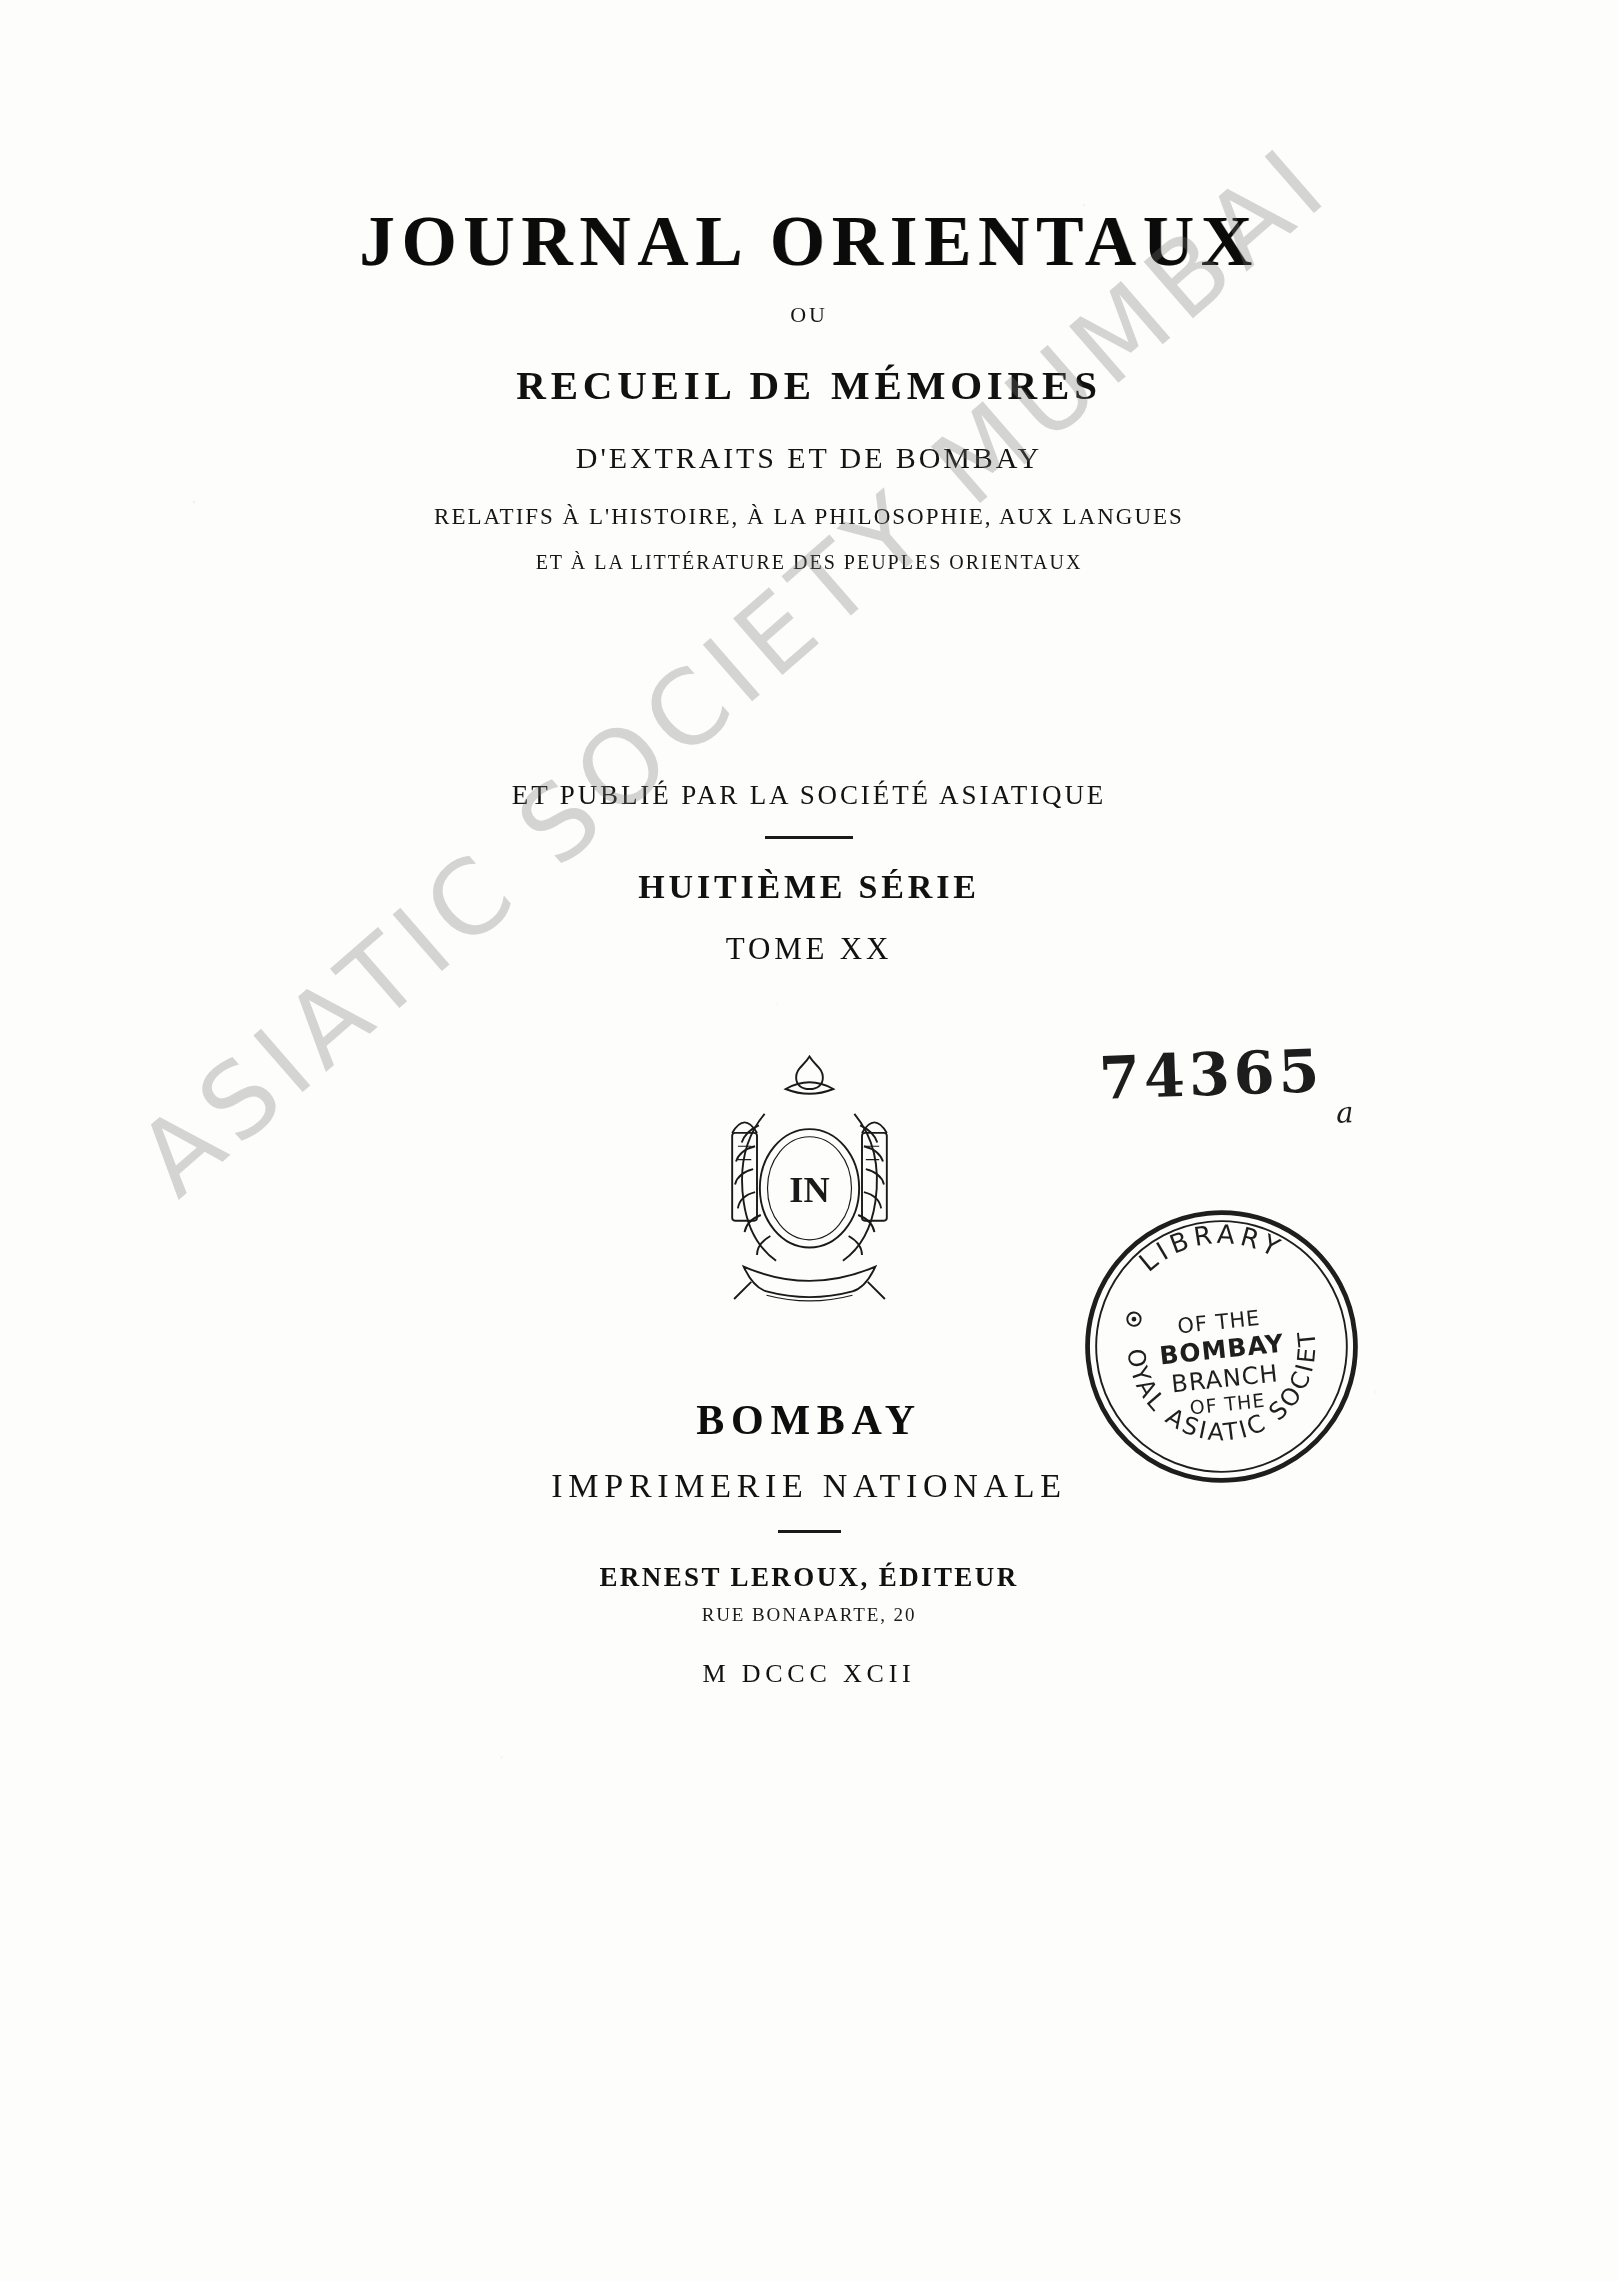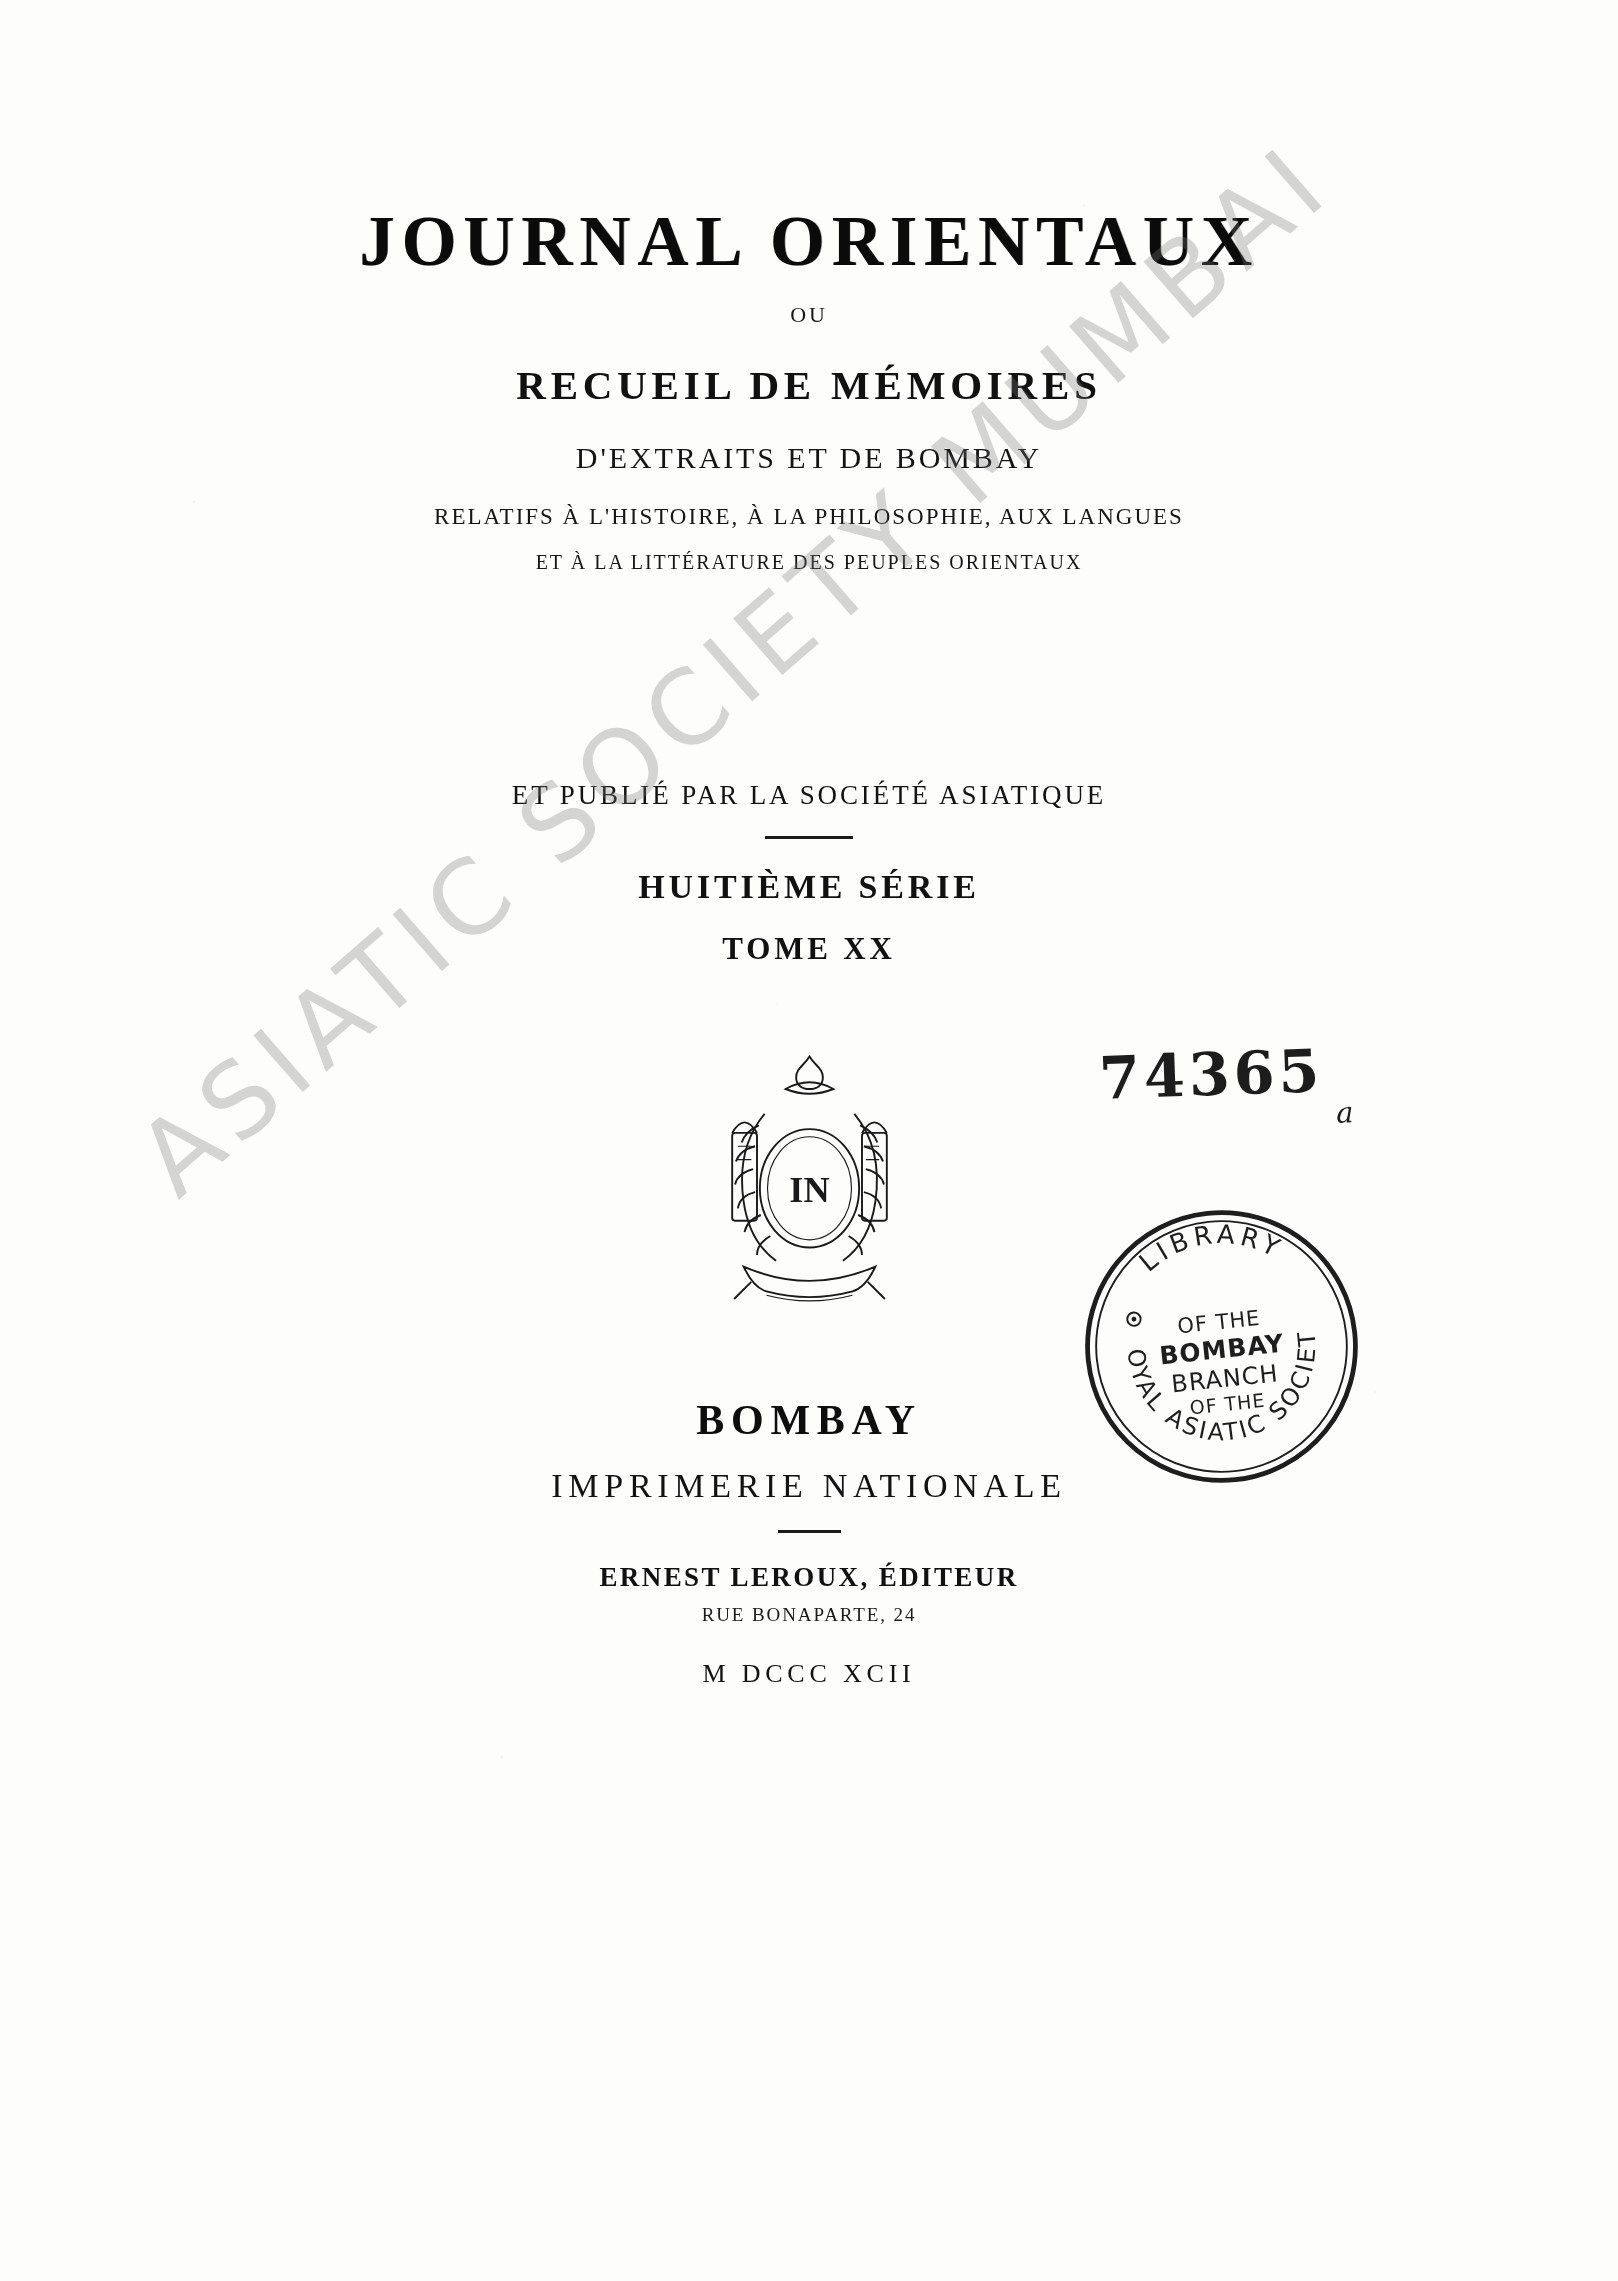--- a/index.html
+++ b/index.html
@@ -98,21 +98,21 @@
   .series {
     font-size: 34px;
     letter-spacing: 3.8px;
     font-weight: 700;
     margin: 9.6px 0 25px 0;
     color: #111;
   }
   .tome {
     font-size: 31px;
     letter-spacing: 3.8px;
-    font-weight: 700;
+    font-weight: 400;
     margin: 0;
     color: #111;
   }
 
   .emblem-wrap {
     margin: 59px auto 0 auto;
     width: 315px;
     height: 315px;
     position: relative;
   }
@@ -281,21 +281,21 @@
         </g>
         <text x="165" y="184" text-anchor="middle" font-family="Liberation Serif, serif" font-size="38" font-weight="700" fill="#1a1a1a">IN</text>
       </svg>
     </div>
 
     <div class="imprint">
       <div class="city">BOMBAY</div>
       <div class="press">IMPRIMERIE NATIONALE</div>
       <hr class="rule short">
       <div class="editor">ERNEST LEROUX, ÉDITEUR</div>
-      <div class="address">RUE BONAPARTE, 24</div>
+      <div class="address">RUE BONAPARTE, 20</div>
       <div class="year">M DCCC XCII</div>
     </div>
   </div>
 
   <div class="watermark">
     <div class="watermark-text">ASIATIC SOCIETY MUMBAI</div>
   </div>
 
   <div class="accession">
     <span>74365</span>

